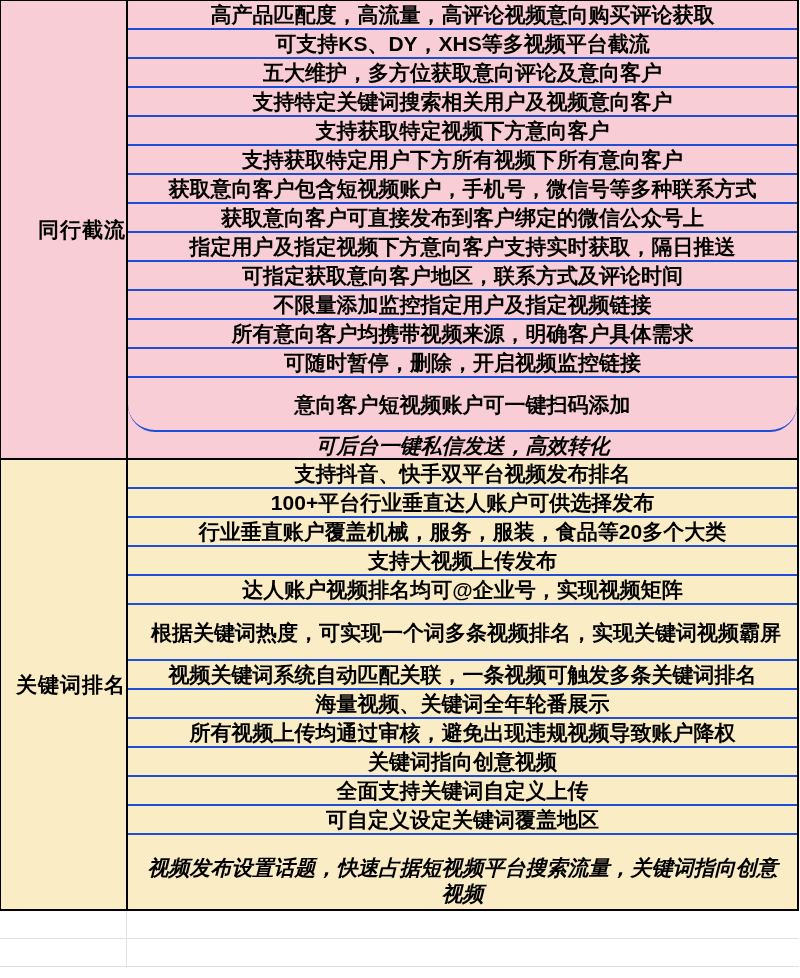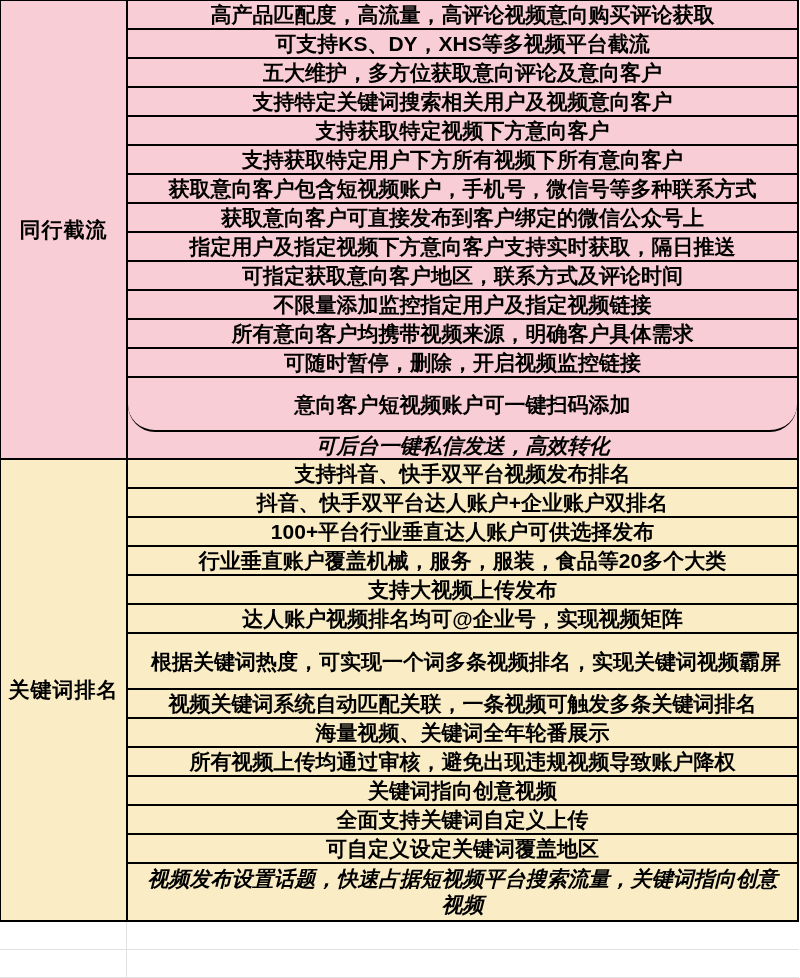--- a/index.html
+++ b/index.html
@@ -15,35 +15,35 @@
   .ftable{
     box-sizing:border-box;width:799px;
     border-top:1px solid #000;border-left:1px solid #000;border-right:2px solid #000;
     border-bottom:2px solid #000;
   }
   .band{display:flex;}
   .band-0{background:#f9cdd5;border-bottom:2px solid #000;}
   .band-1{background:#faedc6;}
   .label-cell{
     flex:0 0 127px;box-sizing:border-box;border-right:2px solid #000;
-    display:flex;align-items:center;justify-content:center;
+    display:flex;align-items:center;justify-content:flex-end;
     font-size:21px;letter-spacing:1px;text-align:center;
   }
   .rows{flex:1;min-width:0;}
   .row{
-    box-sizing:border-box;height:29px;border-bottom:2px solid #000000;
+    box-sizing:border-box;height:29px;border-bottom:2px solid #1d4ed8;
     display:flex;align-items:center;justify-content:center;
     text-align:center;font-size:21px;line-height:25px;padding:0 8px;
     white-space:nowrap;overflow:hidden;
   }
   .row:last-child{border-bottom:none;font-style:italic;}
   .row.h54{height:54px;border-radius:27px;}
   .row.h26{height:26px;}
   .row.h56{height:56px;padding-left:15px;}
-  .row.wrap{white-space:normal;line-height:26px;padding:0 10px;}
+  .row.wrap{white-space:normal;line-height:26px;padding:0 10px;margin-top:18px;}
   .row span{display:block;width:100%;}
 
   
   .empty-area{width:799px;}
   .empty-row{display:flex;box-sizing:border-box;height:28px;border-bottom:1px solid #e2e2e2;background:#fff;}
   .empty-left{flex:0 0 127px;box-sizing:border-box;border-right:1px solid #e2e2e2;}
   .empty-right{flex:1;}
 </style>
 </head>
 <body>
@@ -106,23 +106,20 @@
 
     <div class="band band-1">
       <div class="label-cell">
         <span>关键词排名</span>
       </div>
       <div class="rows">
         <div class="row">
             <span>支持抖音、快手双平台视频发布排名</span>
           </div>
         <div class="row">
-            <span>抖音、快手双平台达人账户+企业账户双排名</span>
-          </div>
-        <div class="row">
             <span>100+平台行业垂直达人账户可供选择发布</span>
           </div>
         <div class="row">
             <span>行业垂直账户覆盖机械，服务，服装，食品等20多个大类</span>
           </div>
         <div class="row">
             <span>支持大视频上传发布</span>
           </div>
         <div class="row">
             <span>达人账户视频排名均可@企业号，实现视频矩阵</span>

